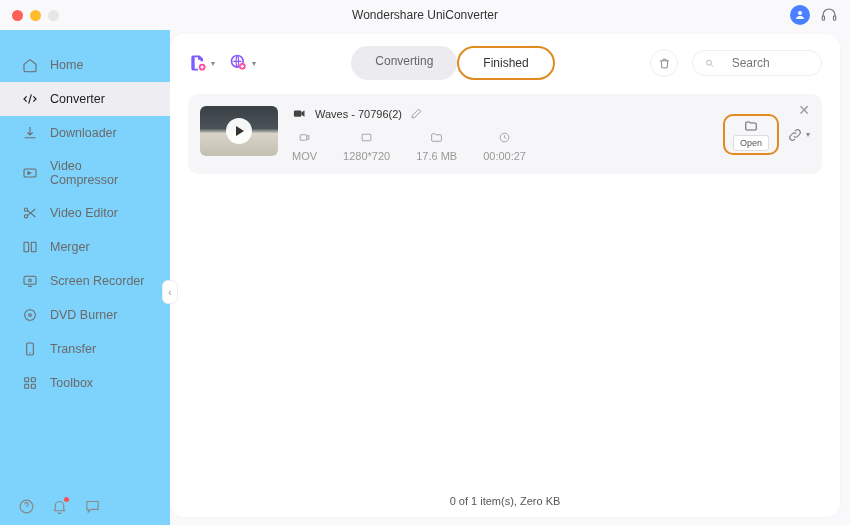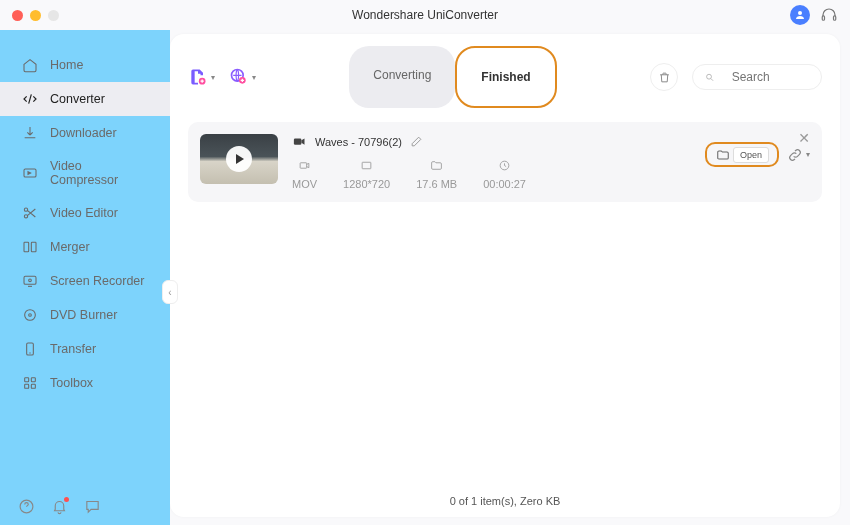--- a/index.html
+++ b/index.html
@@ -23,44 +23,44 @@
 .sidebar-item.active { background: #ededf2; color: #222; font-weight: 500; border-left: 3px solid transparent; padding-left: 19px; }
 .sidebar-item .ic { width: 16px; height: 16px; flex-shrink: 0; }
 .sidebar-collapse { position: absolute; right: -8px; top: 250px; width: 16px; height: 24px; background: #fff; border: 1px solid #eee; border-radius: 6px; display: flex; align-items: center; justify-content: center; font-size: 10px; color: #999; cursor: pointer; }
 
 .main { flex: 1; background: #fff; border-radius: 14px; margin: 4px 10px 8px 0; display: flex; flex-direction: column; box-shadow: 0 0 3px rgba(0,0,0,0.04); }
 
 .toolbar { display: flex; align-items: center; padding: 12px 18px 10px; gap: 14px; }
 .tool-add { display: flex; align-items: center; gap: 3px; cursor: pointer; }
 .tool-add .chev { font-size: 8px; color: #888; }
 .seg { display: flex; background: transparent; border-radius: 20px; margin-left: auto; }
-.seg-btn { padding: 22px 24px; font-size: 12px; border-radius: 20px; cursor: pointer; color: #666; }
+.seg-btn { padding: 8px 24px; font-size: 12px; border-radius: 20px; cursor: pointer; color: #666; }
 .seg-btn.converting { background: #ececf0; }
-.seg-btn.finished { background: #fff; border: 2px solid #e08a1f; color: #333; font-weight: 700; }
+.seg-btn.finished { background: #fff; border: 2px solid #e08a1f; color: #333; font-weight: 400; }
 .spacer { flex: 1; }
 .trash-btn { width: 28px; height: 28px; border: 1px solid #eee; border-radius: 14px; display: flex; align-items: center; justify-content: center; cursor: pointer; color: #888; }
 .search-box { display: flex; align-items: center; gap: 17px; border: 1px solid #eee; border-radius: 16px; padding: 5px 12px; width: 130px; }
 .search-box input { border: none; outline: none; font-size: 12px; width: 100%; color: #666; background: transparent; }
 
 .content { flex: 1; padding: 4px 18px; }
 
 .file-card { background: #f6f6f8; border-radius: 10px; padding: 12px; display: flex; gap: 14px; position: relative; align-items: flex-start; }
 .thumb { width: 78px; height: 50px; background: linear-gradient(180deg, #3a4045 0%, #4a5358 45%, #d8d4c8 55%, #c4bfb0 100%); border-radius: 6px; position: relative; display: flex; align-items: center; justify-content: center; }
 .thumb::before { content: ""; position: absolute; width: 26px; height: 26px; background: rgba(255,255,255,0.95); border-radius: 50%; }
 .thumb::after { content: ""; position: absolute; width: 0; height: 0; border-left: 8px solid #333; border-top: 5px solid transparent; border-bottom: 5px solid transparent; margin-left: 2px; }
 .file-info { flex: 1; }
 .file-title-row { display: flex; align-items: center; gap: 8px; margin-bottom: 10px; }
 .cam-icon { color: #444; }
 .file-title { font-size: 11px; color: #333; font-weight: 500; }
 .edit-icon { color: #999; cursor: pointer; }
 .file-meta { display: flex; gap: 26px; align-items: center; }
 .meta-item { display: flex; align-items: center; gap: 6px; font-size: 11px; color: #999; flex-direction: column; }
 .meta-item .mi { width: 13px; height: 13px; }
 .file-actions { display: flex; gap: 8px; align-items: center; position: relative; margin-top: 8px; }
-.open-wrap { border: 2px solid #e08a1f; border-radius: 10px; padding: 3px 8px 2px; display: flex; flex-direction: row; align-items: center; gap: 2px; }
+.open-wrap { border: 2px solid #e08a1f; border-radius: 10px; padding: 3px 8px 2px; display: flex; flex-direction: column; align-items: center; gap: 2px; }
 .open-wrap .folder-ic { color: #666; }
 .open-label { font-size: 9px; color: #555; background: #fff; border: 1px solid #ddd; padding: 2px 6px; border-radius: 3px; }
 .chain-ic { color: #888; cursor: pointer; display: flex; align-items: center; gap: 3px; }
 .chain-ic .chev { font-size: 8px; }
 .close-x { position: absolute; top: 8px; right: 12px; color: #999; cursor: pointer; font-size: 14px; }
 
 .statusbar { padding: 10px 0; text-align: center; font-size: 11px; color: #555; }
 
 .bottom-left { position: absolute; bottom: 10px; left: 18px; display: flex; gap: 16px; color: #888; }
 .bottom-left .ic { width: 17px; height: 17px; cursor: pointer; }

